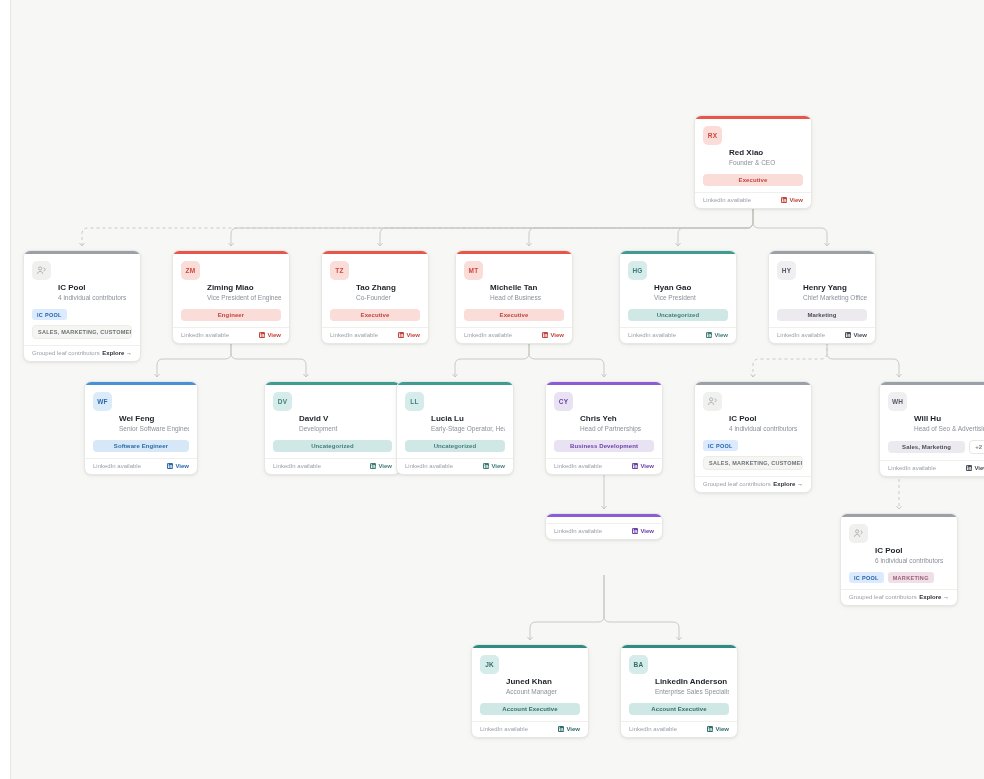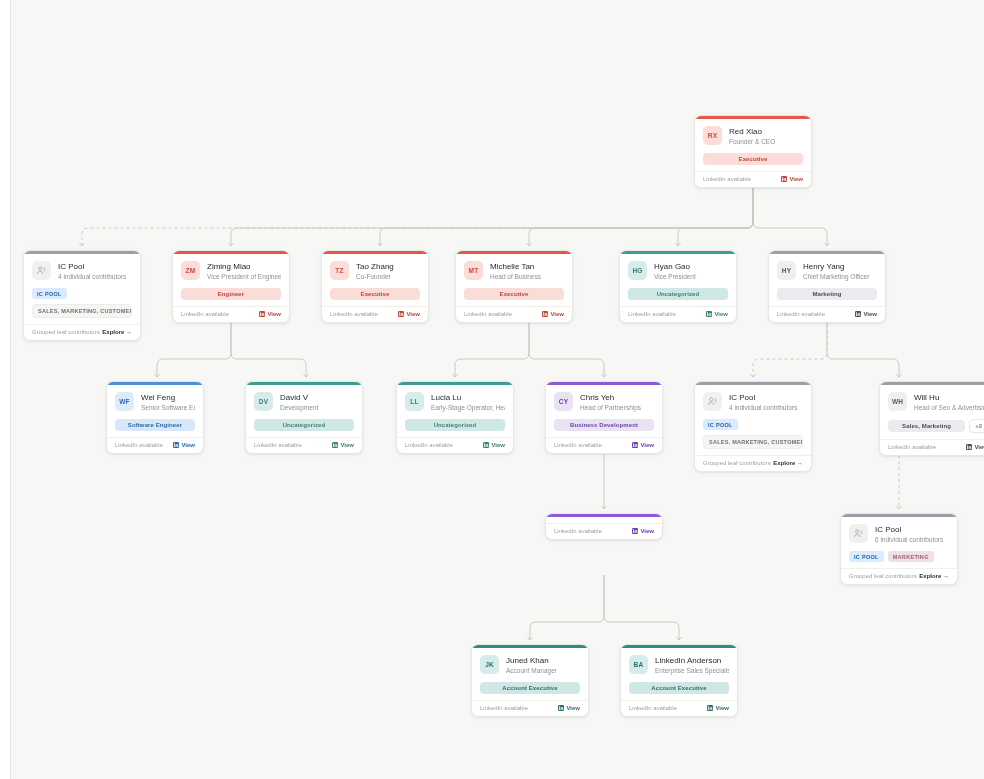--- a/index.html
+++ b/index.html
@@ -30,21 +30,21 @@
   }
   .accent{height:3px;width:100%;}
   .cbody{padding:7px 8px 0 8px;}
   .head{display:flex;align-items:flex-start;gap:7px;}
   .av{
     width:19px;height:19px;border-radius:5px;flex:none;
     display:flex;align-items:center;justify-content:center;
     font-size:6.5px;font-weight:bold;letter-spacing:.2px;
   }
   .who{min-width:0;flex:1;}
-  .nm{font-size:8px;font-weight:normal;color:#1d2128;line-height:11px;white-space:nowrap;}
+  .nm{font-size:8px;font-weight:bold;color:#1d2128;line-height:11px;white-space:nowrap;margin-top:21px;}
   .tt{font-size:6.5px;color:#8a9099;line-height:9px;white-space:nowrap;overflow:hidden;}
   .badgerow{display:flex;align-items:center;gap:4px;margin-top:7px;}
   .badge{
     flex:1;text-align:center;border-radius:4px;padding:3px 0;
     font-size:6px;font-weight:bold;letter-spacing:.1px;white-space:nowrap;overflow:hidden;
   }
   .plus{
     border:1px solid #e7e7e3;border-radius:4px;background:#fff;
     font-size:6px;color:#7a8089;padding:3px 5px;font-weight:bold;
   }
@@ -272,21 +272,21 @@
                 <rect x="0" y="0" width="16" height="16" rx="3" fill="#3f7d78"></rect>
                 <rect x="2.6" y="6" width="2.4" height="7.4" fill="#fff"></rect>
                 <circle cx="3.8" cy="3.4" r="1.4" fill="#fff"></circle>
                 <path d="M7 6h2.3v1.1c.4-.8 1.3-1.3 2.3-1.3 1.7 0 2.4 1.1 2.4 2.9v4.7h-2.4V9.3c0-.9-.3-1.4-1.1-1.4-.7 0-1.1.5-1.1 1.4v4.1H7z" fill="#fff"></path>
               </svg>
             </span>
             <span>View</span>
           </span>
         </div>
       </div>
-      <div class="card" style="left: 757px; top: 250px; width: 118px;">
+      <div class="card" style="left: 757px; top: 250px; width: 108px;">
         <div class="accent" style="background:#9aa0a8"></div>
         <div class="cbody">
           <div class="head">
             <div class="av" style="background:#efeff1;color:#555a63">HY</div>
             <div class="who">
               <div class="nm">Henry Yang</div>
               <div class="tt">Chief Marketing Officer</div>
             </div>
           </div>
           <div class="badgerow">
@@ -301,21 +301,21 @@
                 <rect x="0" y="0" width="16" height="16" rx="3" fill="#4a4f58"></rect>
                 <rect x="2.6" y="6" width="2.4" height="7.4" fill="#fff"></rect>
                 <circle cx="3.8" cy="3.4" r="1.4" fill="#fff"></circle>
                 <path d="M7 6h2.3v1.1c.4-.8 1.3-1.3 2.3-1.3 1.7 0 2.4 1.1 2.4 2.9v4.7h-2.4V9.3c0-.9-.3-1.4-1.1-1.4-.7 0-1.1.5-1.1 1.4v4.1H7z" fill="#fff"></path>
               </svg>
             </span>
             <span>View</span>
           </span>
         </div>
       </div>
-      <div class="card" style="left: 95px; top: 381px; width: 98px;">
+      <div class="card" style="left: 73px; top: 381px; width: 114px;">
         <div class="accent" style="background:#4a90d9"></div>
         <div class="cbody">
           <div class="head">
             <div class="av" style="background:#dcebfa;color:#2b6aa8">WF</div>
             <div class="who">
               <div class="nm">Wei Feng</div>
               <div class="tt">Senior Software Engineer</div>
             </div>
           </div>
           <div class="badgerow">
@@ -330,21 +330,21 @@
                 <rect x="0" y="0" width="16" height="16" rx="3" fill="#2b6aa8"></rect>
                 <rect x="2.6" y="6" width="2.4" height="7.4" fill="#fff"></rect>
                 <circle cx="3.8" cy="3.4" r="1.4" fill="#fff"></circle>
                 <path d="M7 6h2.3v1.1c.4-.8 1.3-1.3 2.3-1.3 1.7 0 2.4 1.1 2.4 2.9v4.7h-2.4V9.3c0-.9-.3-1.4-1.1-1.4-.7 0-1.1.5-1.1 1.4v4.1H7z" fill="#fff"></path>
               </svg>
             </span>
             <span>View</span>
           </span>
         </div>
       </div>
-      <div class="card" style="left: 234px; top: 381px; width: 118px;">
+      <div class="card" style="left: 253px; top: 381px; width: 137px;">
         <div class="accent" style="background:#3f9c92"></div>
         <div class="cbody">
           <div class="head">
             <div class="av" style="background:#d6ecea;color:#3f7d78">DV</div>
             <div class="who">
               <div class="nm">David V</div>
               <div class="tt">Development</div>
             </div>
           </div>
           <div class="badgerow">

